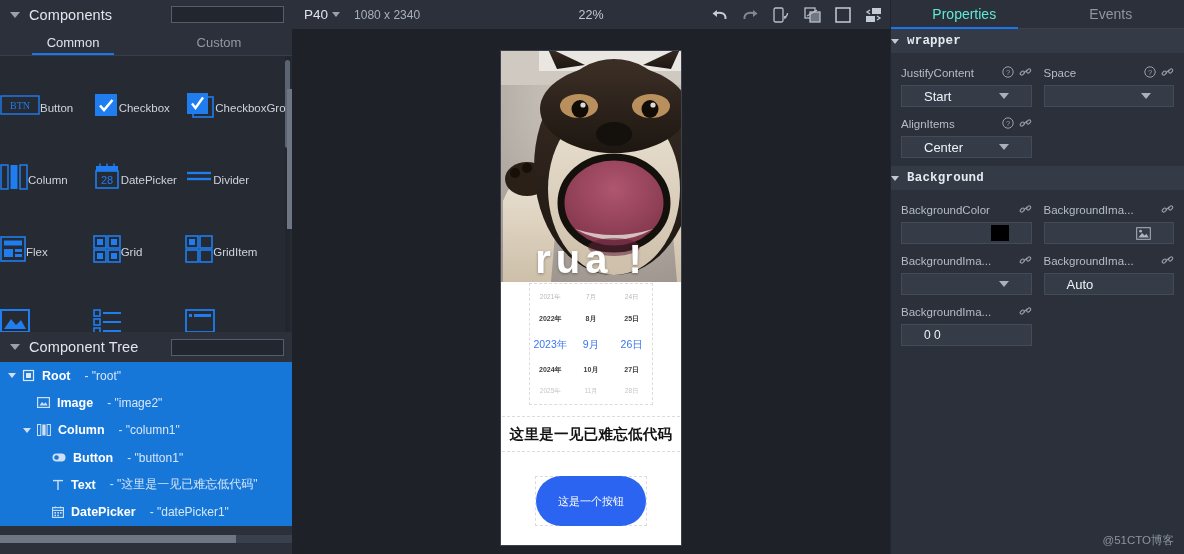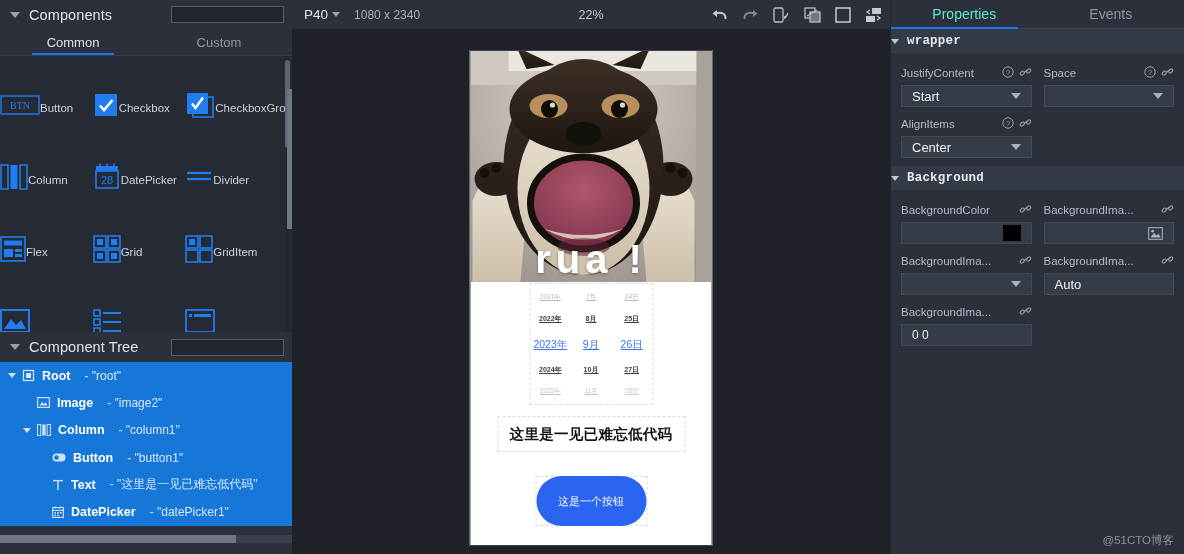--- a/index.html
+++ b/index.html
@@ -181,21 +181,21 @@
 
   .canvas {
     flex: 1 1 auto; position: relative; background: #1e2128;
     display: flex; justify-content: center;
   }
 
   
   .phone {
     position: absolute; left: 50%; transform: translateX(-50%);
     top: 21px;
-    width: 243px; height: 496px;
+    width: 182px; height: 496px;
     background: #ffffff;
     border: 1px solid #3b414d;
     overflow: hidden;
     display: flex; flex-direction: column;
   }
   .ph-image {
     width: 100%; height: 231px; position: relative;
     overflow: hidden; flex: 0 0 231px;
     background: #a9a29b;
   }
@@ -215,21 +215,21 @@
   }
   .datepicker {
     width: 124px; height: 122px;
     border: 1px dashed #dcdcdc;
     display: flex; flex-direction: column; justify-content: center;
     padding: 2px 0;
     margin-top: 1px;
   }
   .dp-row {
     display: flex; justify-content: space-between; align-items: center;
-    font-size: 7px; line-height: 1; text-decoration: underline;
+    font-size: 7px; line-height: 1;
   }
   .dp-row span { flex: 1 1 33%; text-align: center; white-space: nowrap; }
   .dp-r0 { height: 22px; color: #b9b9b9; font-size: 6.5px; }
   .dp-r1 { height: 22px; color: #3d3d3d; font-size: 7px; font-weight: bold; }
   .dp-r2 { height: 30px; color: #3a76f0; font-size: 10.5px; }
   .dp-r3 { height: 22px; color: #3d3d3d; font-size: 7px; font-weight: bold; }
   .dp-r4 { height: 22px; color: #c6c6c6; font-size: 6.5px; }
 
   .ph-text {
     margin-top: 11px;
@@ -299,21 +299,21 @@
   .prop-label-row {
     display: flex; align-items: center; height: 17px; margin-bottom: 4px;
   }
   .prop-label {
     font-size: 11.5px; color: #b5bcc7; flex: 1 1 auto;
     white-space: nowrap; overflow: hidden; text-overflow: ellipsis;
   }
   .prop-icons { display: flex; align-items: center; gap: 5px; flex: 0 0 auto; }
   .field {
     height: 22px; background: #353b47; border: 1px solid #434a58;
-    display: flex; align-items: center; padding: 0 10px;
+    display: flex; align-items: center; padding: 0 22px;
     font-size: 12.5px; color: #eef1f5;
   }
   .field.sel { justify-content: space-between; }
   .field .fval { font-size: 13px; color: #f0f3f7; }
   .field .fval.small { font-size: 12px; }
   .dchev {
     width: 0; height: 0;
     border-left: 5px solid transparent;
     border-right: 5px solid transparent;
     border-top: 6px solid #aab1bc;

